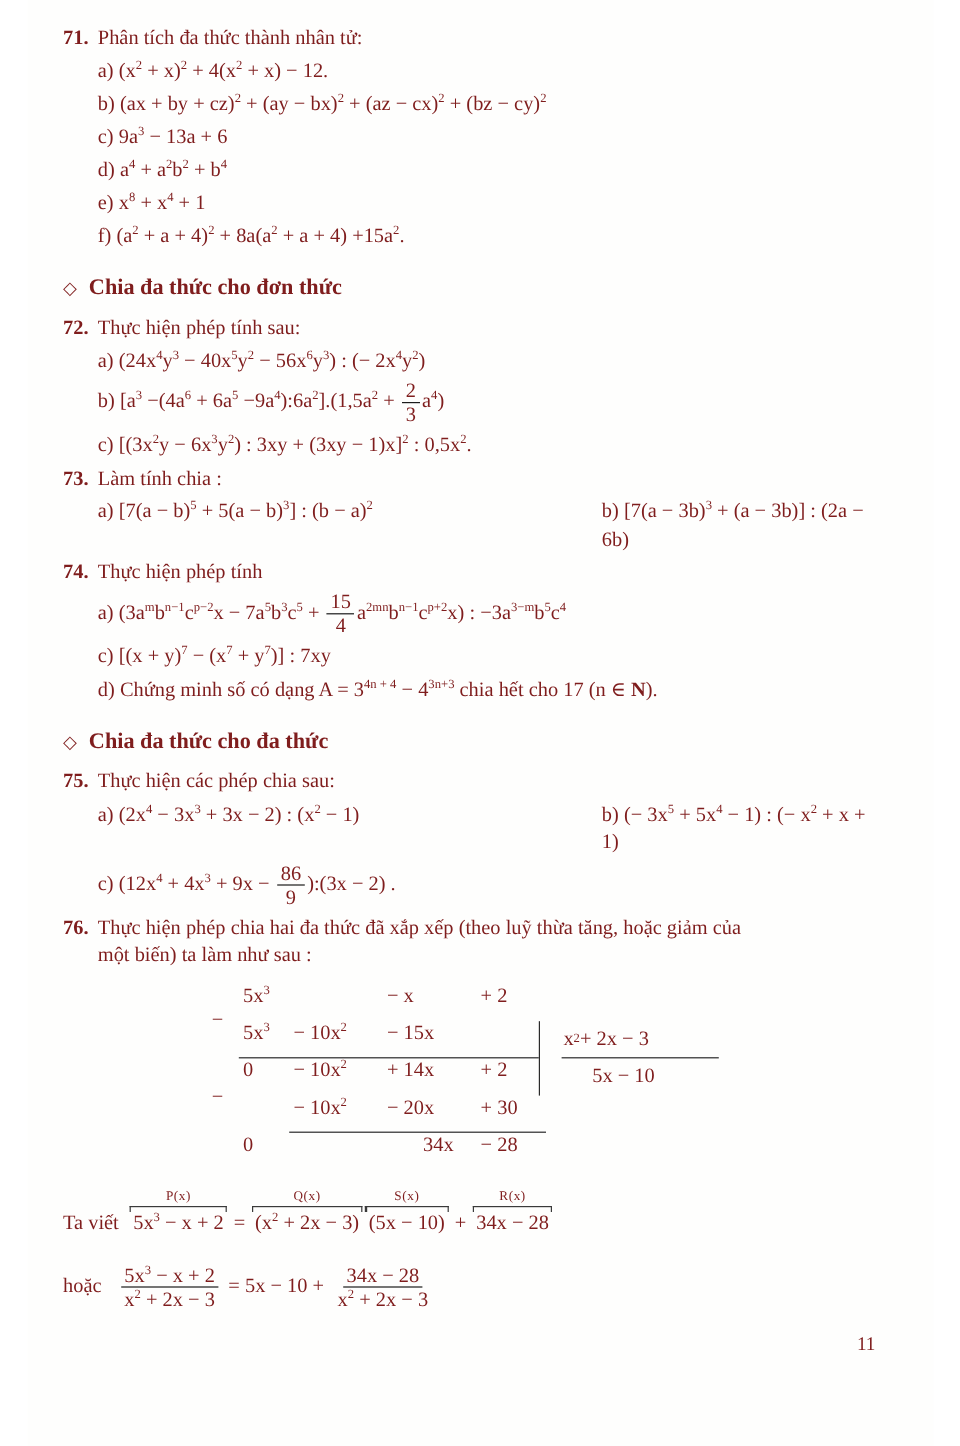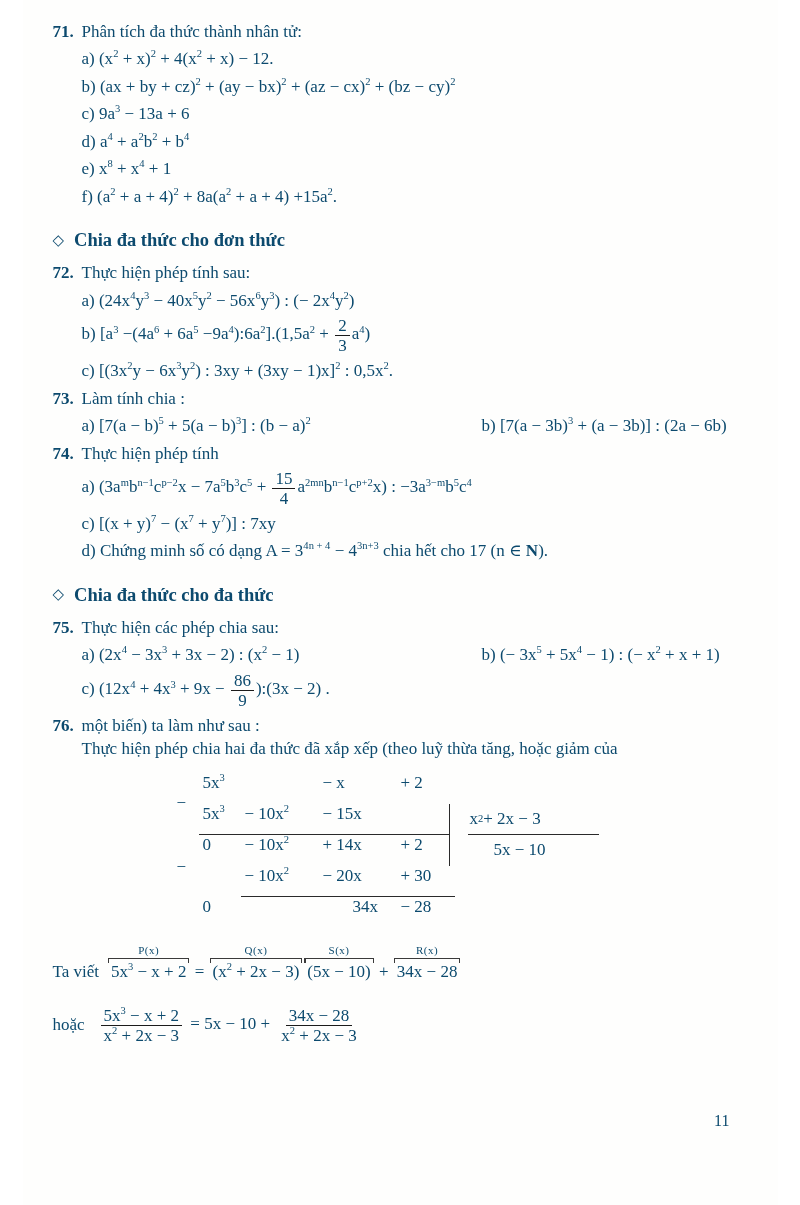--- a/index.html
+++ b/index.html
@@ -1,30 +1,30 @@
 <!DOCTYPE html>
 <html><head>
 <meta charset="utf-8">
 <style>
   * { margin:0; padding:0; box-sizing:border-box; }
   html,body { background:#ffffff; }
   .page {
     width:755px; height:1205px; margin:0 auto; overflow:hidden;
-    background:#fefefd; color:#0c4a6e; position:relative;
+    background:#fefefd; color:#7f1d1d; position:relative;
     font-family:"Liberation Serif","DejaVu Serif",serif;
     font-size:17px;
     padding:16px 42px 0 30px;
   }
   
   .phead { position:relative; padding-left:29px; margin:4px 0 2px; line-height:1.38; }
   .pnum  { position:absolute; left:0; top:0; font-weight:700; }
   .part  { padding-left:29px; margin:4px 0; line-height:1.38; }
   .row2  { display:flex; }
   .cell-a{ width:400px; flex-shrink:0; }
-  .cell-b{ flex:1; }
+  .cell-b{ flex:1;margin-left:20px; }
   
   .section { margin:22px 0 10px; display:flex; align-items:center; gap:10px; }
   .section-title { font-weight:700; font-size:18.5px; }
   .diamond { font-family:"DejaVu Sans",sans-serif; font-size:15px; position:relative; top:-1px; }
   
   sup { font-size:0.62em; line-height:0; }
   .frac { display:inline-flex; flex-direction:column; align-items:center;
           vertical-align:middle; line-height:1.12; margin:0 2px; text-align:center; }
   .fnum { border-bottom:1px solid #1b1b1b; padding:0 3px; }
   .fden { padding:0 3px; }
@@ -143,22 +143,22 @@
     </div>
     <div class="part">c) (12x<sup>4</sup> + 4x<sup>3</sup> + 9x − <span class="frac">
           <span class="fnum">86</span>
           <span class="fden">9</span>
         </span>):(3x − 2) .</div>
   </div>
 
   <div>
     <div class="phead">
       <span class="pnum">76.</span>
+      <span style="display:block">Thực hiện phép chia hai đa thức đã xắp xếp (theo luỹ thừa tăng, hoặc giảm của</span>
       <span style="display:block">một biến) ta làm như sau :</span>
-      <span style="display:block">Thực hiện phép chia hai đa thức đã xắp xếp (theo luỹ thừa tăng, hoặc giảm của</span>
     </div>
   </div>
 
   <div class="division">
     <div class="div-left">
       <span class="sub-minus m1">−</span>
       <span class="sub-minus m2">−</span>
       <div class="drow">
         <span class="dc c1">5x<sup>3</sup></span>
         <span class="dc c2"></span>

